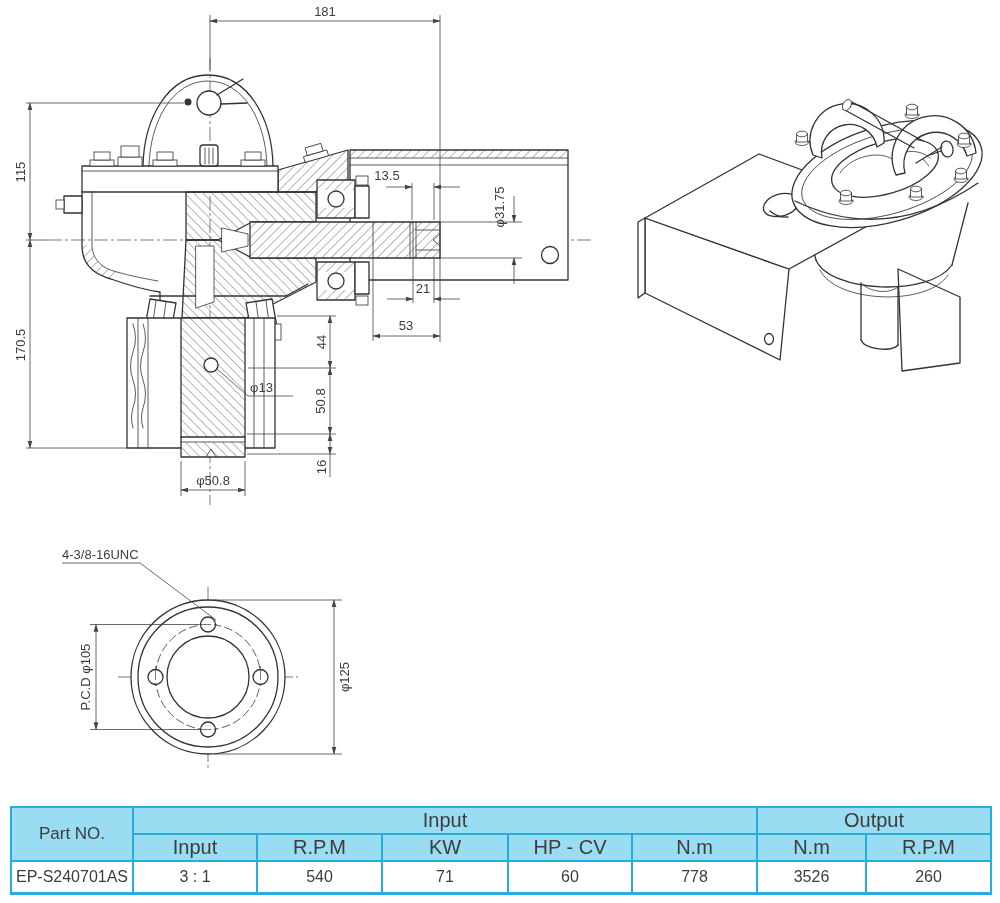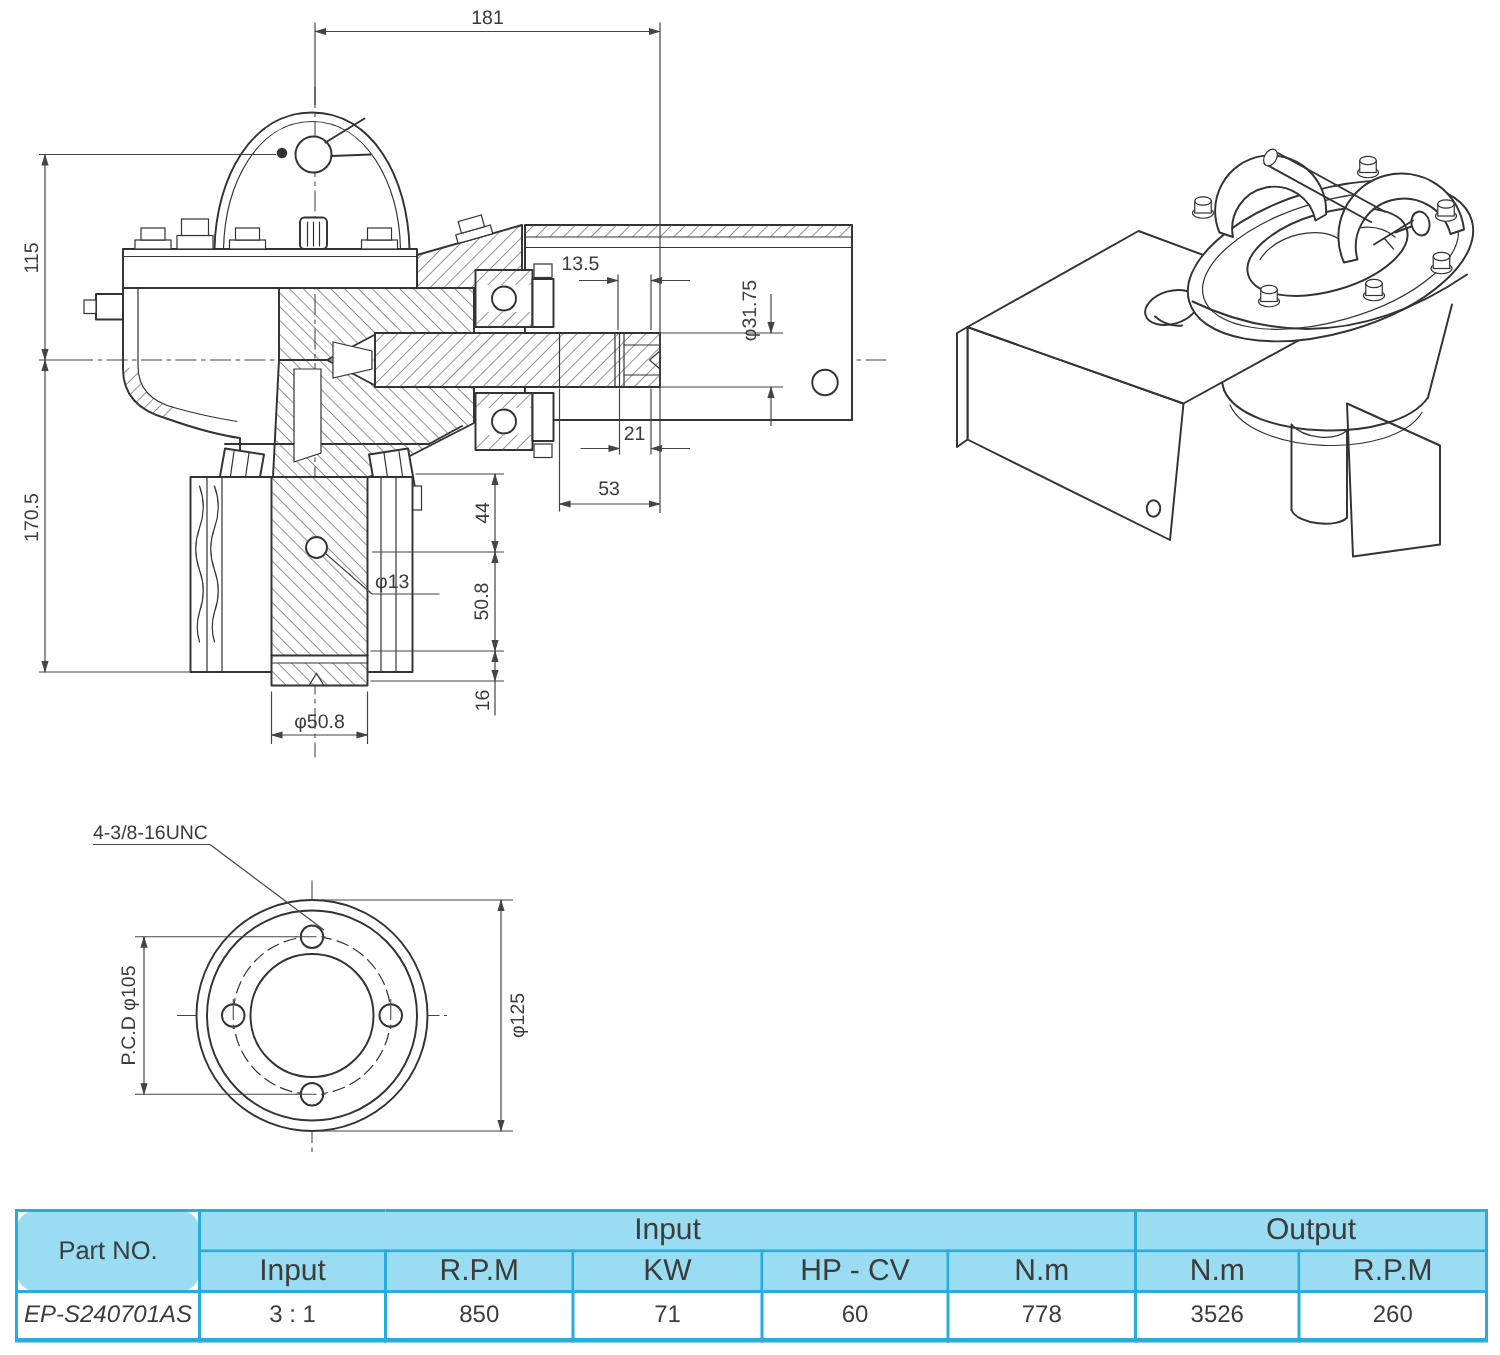--- a/index.html
+++ b/index.html
@@ -18,22 +18,22 @@
   svg .dm{stroke:#444;stroke-width:0.8;}
   svg .bd{stroke-dasharray:8 4;}
   svg text{fill:var(--text);font-family:"Liberation Sans",sans-serif;font-size:13px;}
   
   table.spec{position:absolute;left:10px;top:806px;width:980px;border-collapse:collapse;
     table-layout:fixed;border:2px solid var(--table-border);border-bottom-width:3px;}
   table.spec td{border:2px solid var(--table-border);text-align:center;vertical-align:middle;
     color:var(--text);font-size:20px;padding:0;overflow:hidden;white-space:nowrap;}
   table.spec tr.hdr td{background:var(--table-header-fill);height:25px;}
   table.spec tr.data td{background:#fff;height:30px;font-size:16px;}
-  td.partno-h{font-size:17px !important;border-radius:13px;}
-  td.pn{font-size:16px;font-style:italic;}
+  td.partno-h{font-size:17px !important;}
+  td.pn{font-size:16px;}
 </style>
 </head>
 <body>
 
 <div class="page">
 
   <svg style="left:0;top:0" width="600" height="515" viewBox="0 0 600 515">
     <defs>
       <pattern id="h45" width="6.5" height="6.5" patternUnits="userSpaceOnUse" patternTransform="rotate(45)">
         <line x1="0" y1="0" x2="0" y2="6.5" stroke="#4a4a4a" stroke-width="0.8"></line>
@@ -335,21 +335,21 @@
       <td>R.P.M</td>
       <td>KW</td>
       <td>HP - CV</td>
       <td>N.m</td>
       <td>N.m</td>
       <td>R.P.M</td>
     </tr>
     <tr class="data">
       <td class="pn">EP-S240701AS</td>
       <td>3 : 1</td>
-      <td>850</td>
+      <td>540</td>
       <td>71</td>
       <td>60</td>
       <td>778</td>
       <td>3526</td>
       <td>260</td>
     </tr>
   </tbody>
     </table>
 
 </div>

